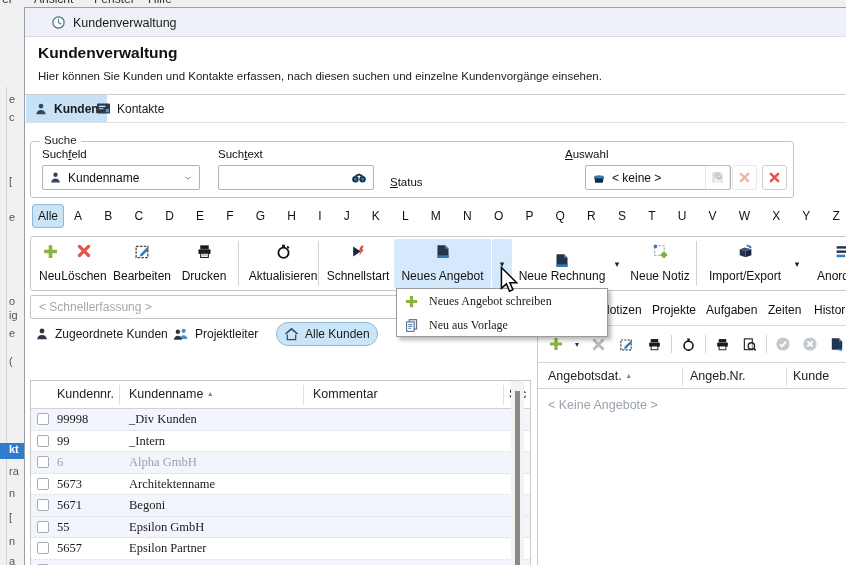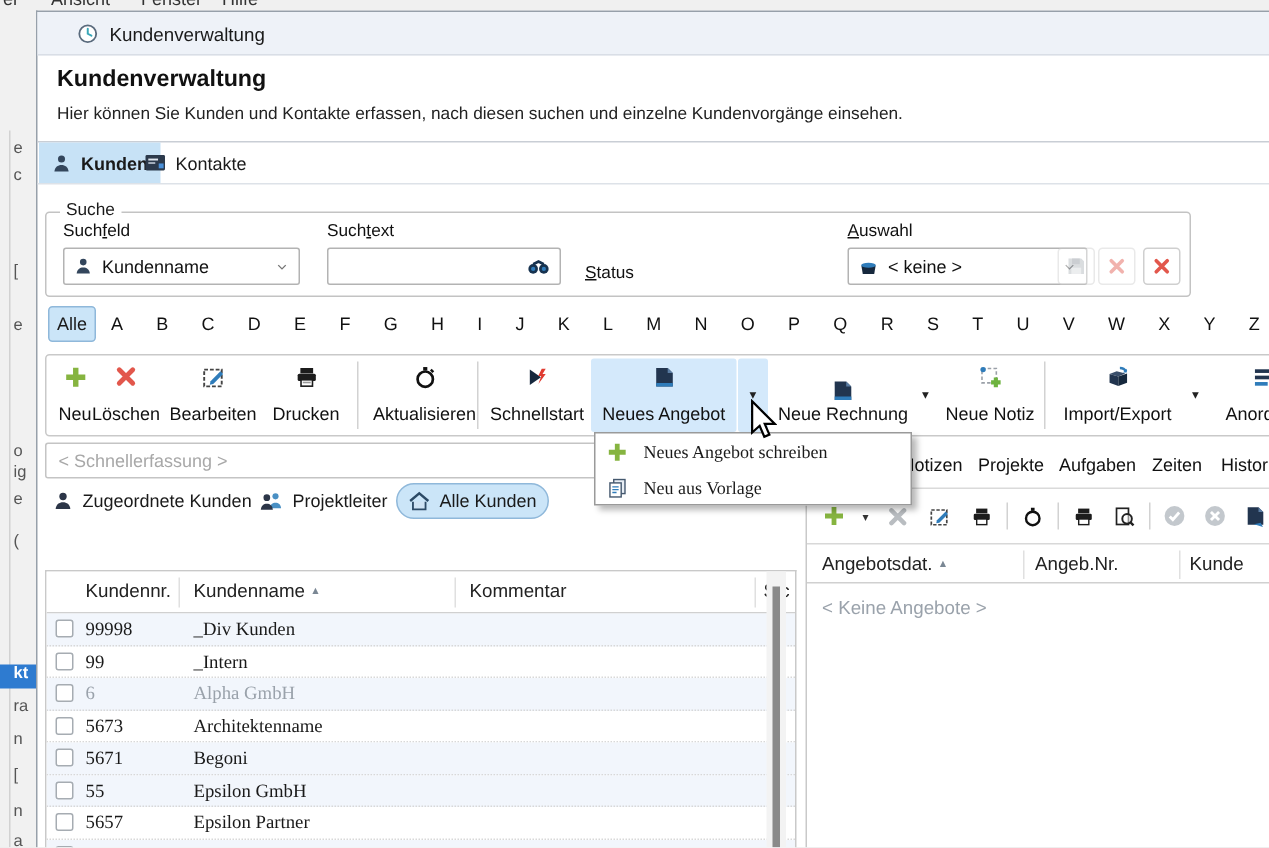--- a/index.html
+++ b/index.html
@@ -212,21 +212,21 @@
           <circle cx="5" cy="9" r="1.6" fill="#2f7cba"></circle>
           <circle cx="13" cy="9" r="1.6" fill="#2f7cba"></circle>
           <path d="M5 5.5L9 3.5l4 2" stroke="#16324f" stroke-width="2" fill="none"></path>
         </svg>
       </span>
   </div>
 
   <div class="f-label" style="left:390px;margin-top:28px;"><span></span><span class="key">S</span><span>tatus</span></div>
 
   <div class="f-label" style="left:565px;"><span></span><span class="key">A</span><span>uswahl</span></div>
-  <div class="combo" style="left:565px; width:160px;">
+  <div class="combo" style="left:585px; width:146px;">
     <span>
         <svg width="14" height="13" viewBox="0 0 16 15">
           <path d="M2.5 7h11l-1.1 6.5H3.6z" fill="#16283d"></path>
           <ellipse cx="8" cy="6.8" rx="5.6" ry="1.9" fill="#2f7cba"></ellipse>
         </svg>
       </span>
     <span class="val">&lt; keine &gt;</span>
     <span class="chev">
         <svg width="10" height="10" viewBox="0 0 16 16">
           <path d="M4 6l4 4 4-4" stroke="#777" stroke-width="1.5" fill="none"></path>
@@ -423,21 +423,21 @@
     <span>
         <svg width="16" height="14" viewBox="0 0 18 15">
           <circle cx="12" cy="4" r="2.3" fill="#4a90c4"></circle>
           <path d="M7.8 13c.3-2.8 2-4.1 4.2-4.1s3.9 1.3 4.2 4.1z" fill="#4a90c4"></path>
           <circle cx="5.5" cy="5" r="2.5" fill="#2c3648"></circle>
           <path d="M1 14c.3-3 2.1-4.4 4.5-4.4S9.7 11 10 14z" fill="#2c3648"></path>
         </svg>
       </span>
     <span>Projektleiter</span>
   </div>
-  <div class="ltab active" style="left:264px;border-radius:12px;">
+  <div class="ltab active" style="left:276px;border-radius:12px;">
     <span>
         <svg width="15" height="14" viewBox="0 0 16 15">
           <path d="M1.5 7.5L8 2l6.5 5.5" fill="none" stroke="#2c4a66" stroke-width="1.7"></path>
           <path d="M3.5 8v5.5h9V8" fill="#cfe3f4" stroke="#2c4a66" stroke-width="1.3"></path>
         </svg>
       </span>
     <span>Alle Kunden</span>
   </div>
 
   <div class="ctable">

